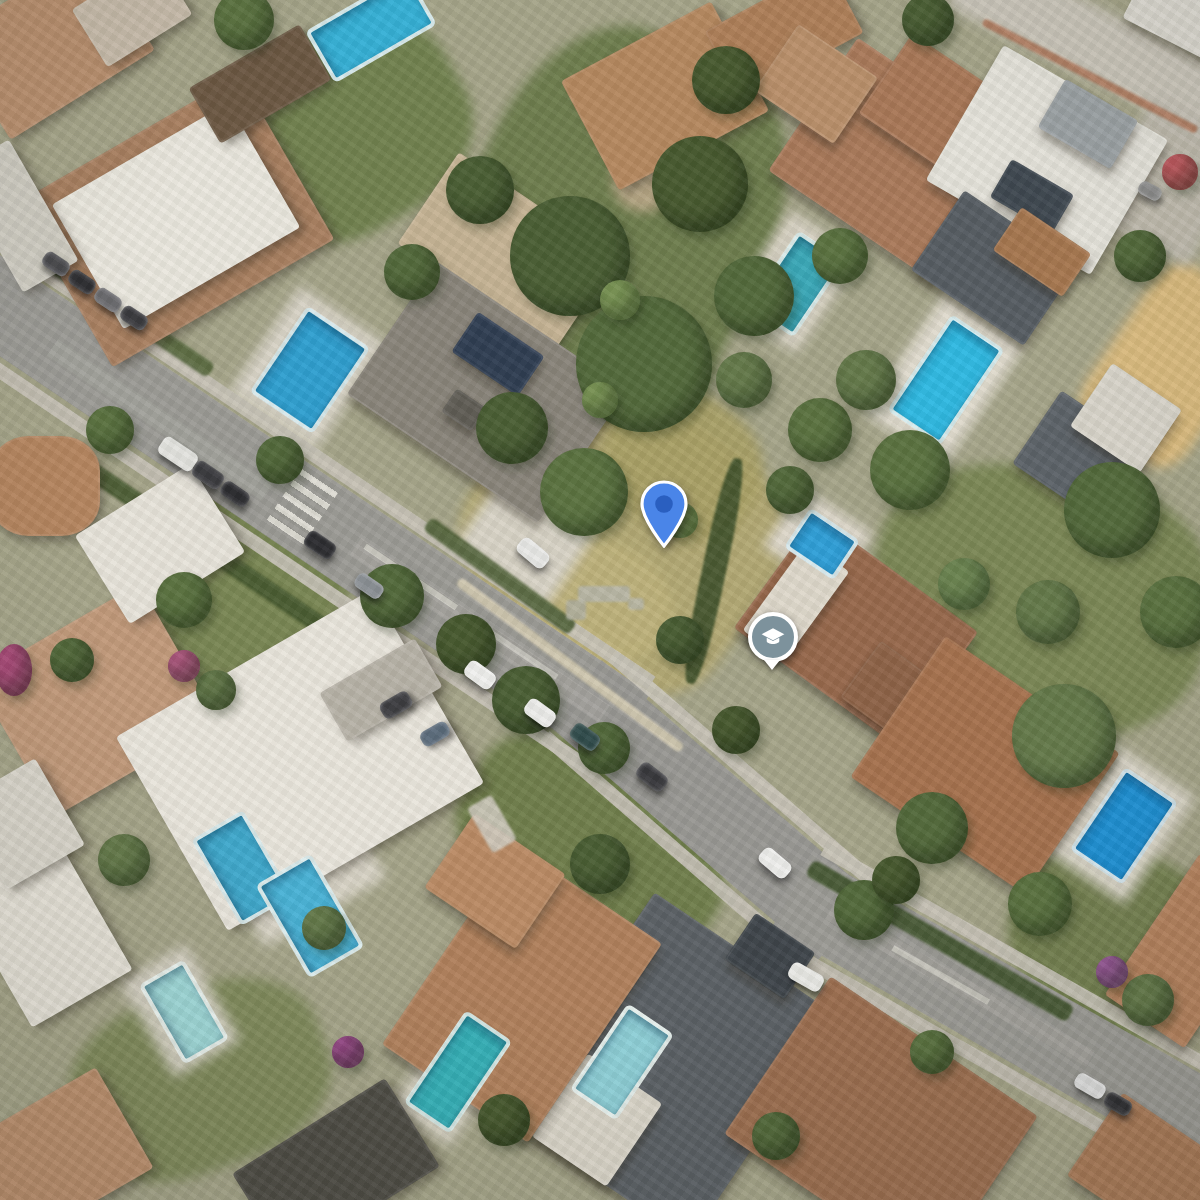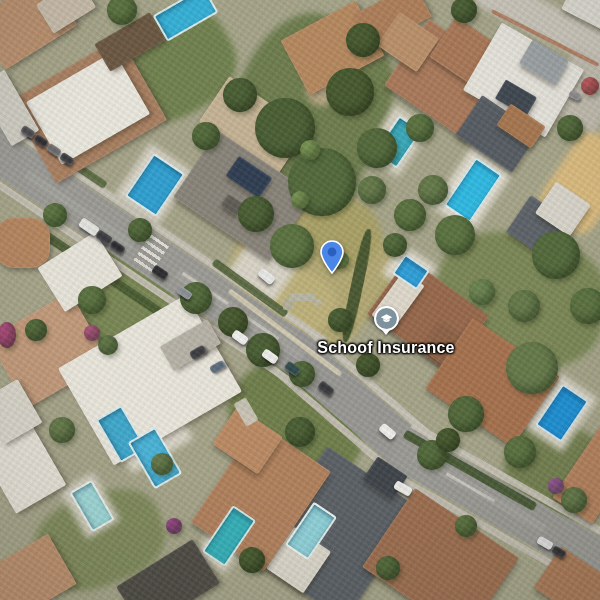--- a/index.html
+++ b/index.html
@@ -244,14 +244,13 @@
     <div class="poi-tip"></div>
   </div>
 
   <div id="marker" style="left: 319px; top: 240px;">
     <svg width="26" height="34" viewBox="0 0 26 34" aria-hidden="true">
       <path class="pin-body" d="M13 1C6.9 1 2 5.9 2 12c0 7.5 11 21 11 21s11-13.5 11-21C24 5.9 19.1 1 13 1z" fill="#4a85e8" stroke="#ffffff" stroke-width="1.6"></path>
       <circle class="pin-dot" cx="13" cy="12" r="4.4" fill="#2a5fc0"></circle>
     </svg>
   </div>
 
-  <div id="poi-label" style="left: 386px; top: 339px; color: rgb(255, 255, 255); font-size: 16px;">Schoof Insurance</div>
 </div>
 
 </body></html>

